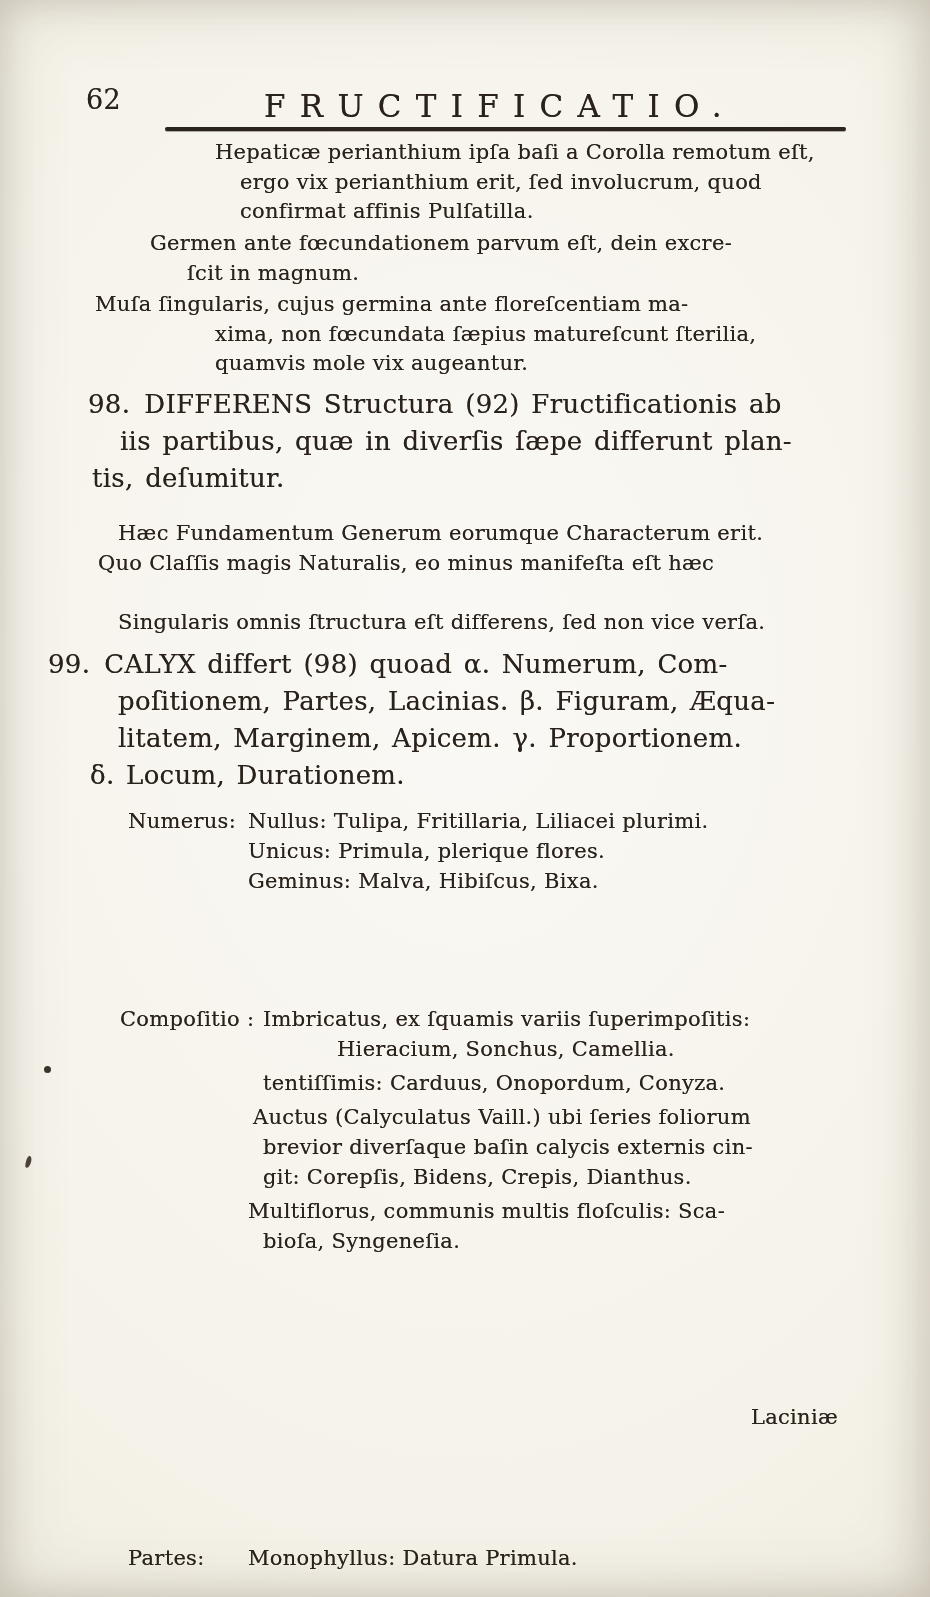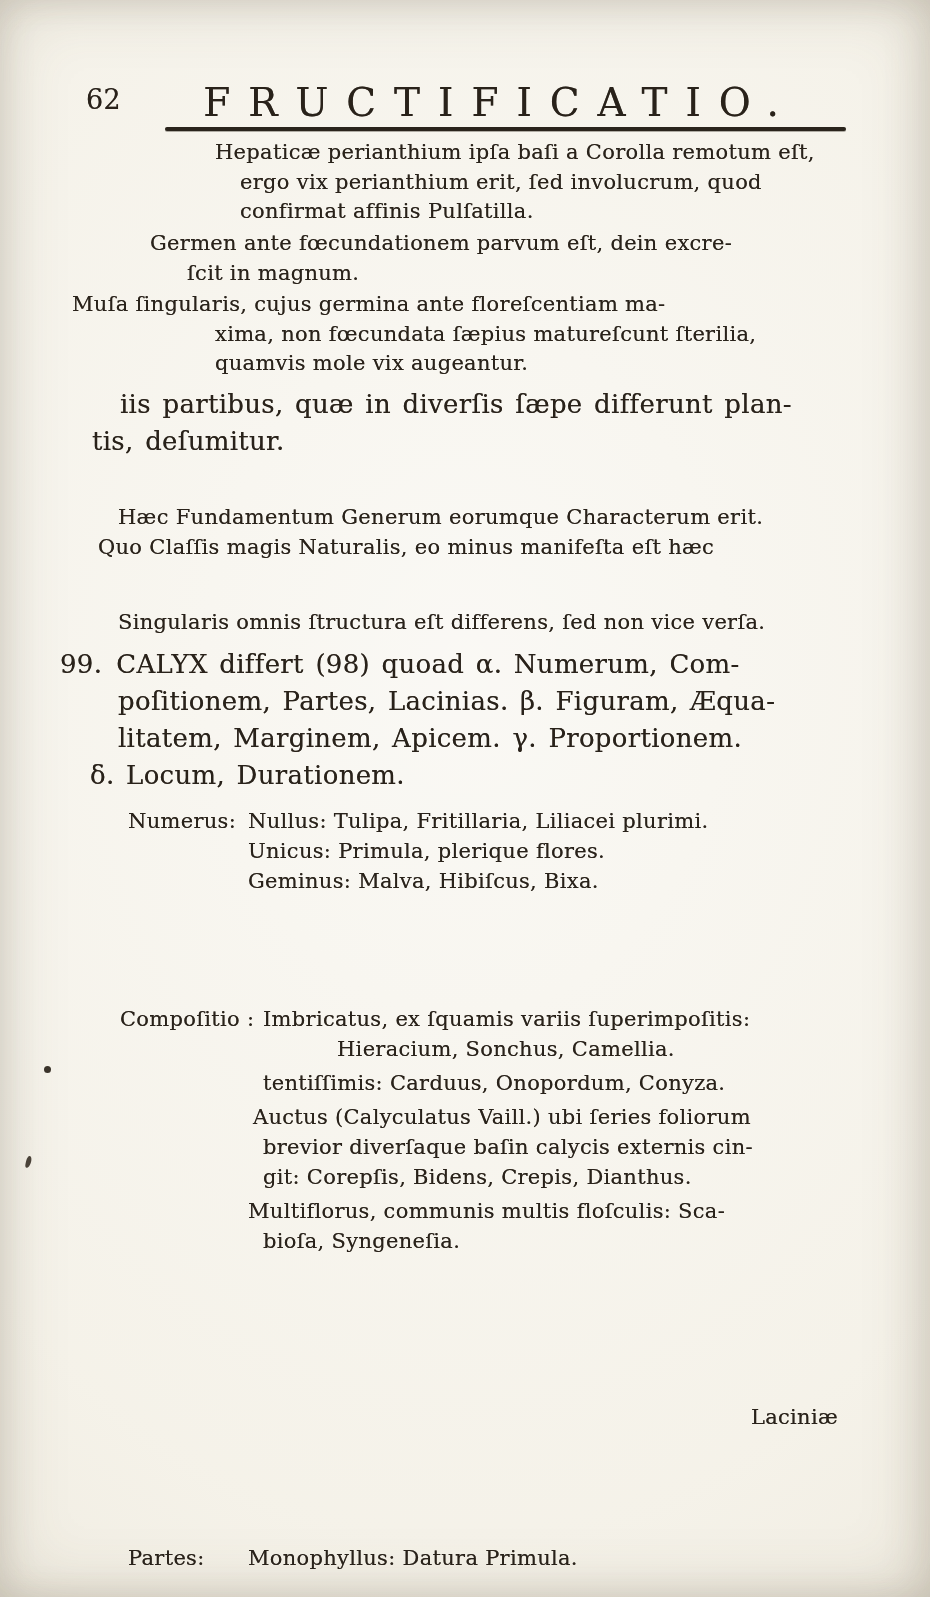--- a/index.html
+++ b/index.html
@@ -14,22 +14,22 @@
     color:#29221a;
     font-family:"DejaVu Serif","Liberation Serif",serif;
     font-size:21px;
     letter-spacing:0.3px;
     overflow:hidden;
   }
   .page *{text-shadow:0 0 0.6px rgba(43,36,28,0.65);}
   .it{}
   .pagenum{position:absolute;top:84px;left:86px;font-size:27px;}
   .header-title{
-    position:absolute;top:80px;left:70px;right:0;
-    text-align:center;font-size:39px;letter-spacing:0.46em;
+    position:absolute;top:88px;left:70px;right:0;
+    text-align:center;font-size:31px;letter-spacing:0.46em;
     white-space:nowrap;
   }
   .rule{position:absolute;top:127px;left:165px;width:681px;height:4px;background:#2a241c;border-radius:2px;box-shadow:0 1px 0 rgba(42,36,28,0.35);}
   .blk{position:absolute;left:0;right:36px;line-height:29.5px;}
   .line{white-space:nowrap;}
   .sec{font-size:26px;line-height:37px;letter-spacing:0.3px;word-spacing:3px;}
   .sec-num{margin-right:14px;}
   .entry{position:relative;}
   .entry-label{position:absolute;top:0;}
   .subentry{margin-bottom:4px;}
@@ -50,41 +50,42 @@
     <div class="line" style="margin-left:240px"><span>ergo vix perianthium erit, ſed involucrum, quod</span></div>
     <div class="line" style="margin-left:240px"><span>confirmat affinis </span><span class="it">Pulſatilla.</span></div>
   </div>
 
   <div class="blk" style="top:229px">
     <div class="line" style="margin-left:150px"><span>Germen ante fœcundationem parvum eſt, dein excre-</span></div>
     <div class="line" style="margin-left:187px"><span>ſcit in magnum.</span></div>
   </div>
 
   <div class="blk" style="top:290px">
-    <div class="line" style="margin-left:72px"><span class="it">Muſa</span><span> ſingularis, cujus germina ante floreſcentiam ma-</span></div>
+    <div class="line" style="margin-left:95px"><span class="it">Muſa</span><span> ſingularis, cujus germina ante floreſcentiam ma-</span></div>
     <div class="line" style="margin-left:215px"><span>xima, non fœcundata ſæpius matureſcunt ſterilia,</span></div>
     <div class="line" style="margin-left:215px"><span>quamvis mole vix augeantur.</span></div>
   </div>
 
   <div class="blk sec" style="top:386px">
+    <div class="line" style="margin-left:88px"><span class="sec-num">98.</span><span><span>DIFFERENS Structura (92) Fructificationis ab</span></span></div>
     <div class="line" style="margin-left:120px"><span>iis partibus, quæ in diverſis ſæpe differunt plan-</span></div>
     <div class="line" style="margin-left:92px"><span>tis, deſumitur.</span></div>
   </div>
 
-  <div class="blk" style="top:502px;line-height:30px">
+  <div class="blk" style="top:518px;line-height:30px">
     <div class="line" style="margin-left:118px"><span>Hæc Fundamentum Generum eorumque Characterum erit.</span></div>
     <div class="line" style="margin-left:98px"><span>Quo Claſſis magis Naturalis, eo minus manifeſta eſt hæc</span></div>
   </div>
 
   <div class="blk" style="top:608px">
     <div class="line" style="margin-left:118px"><span>Singularis omnis ſtructura eſt differens, ſed non vice verſa.</span></div>
   </div>
 
   <div class="blk sec" style="top:646px">
-    <div class="line" style="margin-left:60px"><span class="sec-num">99.</span><span><span>CALYX differt (98) quoad </span><span class="it">α.</span><span> Numerum, Com-</span></span></div>
+    <div class="line" style="margin-left:48px"><span class="sec-num">99.</span><span><span>CALYX differt (98) quoad </span><span class="it">α.</span><span> Numerum, Com-</span></span></div>
     <div class="line" style="margin-left:118px"><span>poſitionem, Partes, Lacinias. </span><span class="it">β.</span><span> Figuram, Æqua-</span></div>
     <div class="line" style="margin-left:118px"><span>litatem, Marginem, Apicem. </span><span class="it">γ.</span><span> Proportionem.</span></div>
     <div class="line" style="margin-left:90px"><span class="it">δ.</span><span> Locum, Durationem.</span></div>
   </div>
 
   <div class="blk entry" style="top:806px;line-height:30px">
     <span class="entry-label it" style="left:128px">Numerus:</span>
     <div class="line" style="margin-left:248px"><span>Nullus: </span><span class="it">Tulipa, Fritillaria, Liliacei plurimi.</span></div>
     <div class="line" style="margin-left:248px"><span>Unicus: </span><span class="it">Primula, plerique</span><span> flores.</span></div>
     <div class="line" style="margin-left:248px"><span>Geminus: </span><span class="it">Malva, Hibiſcus, Bixa.</span></div>

